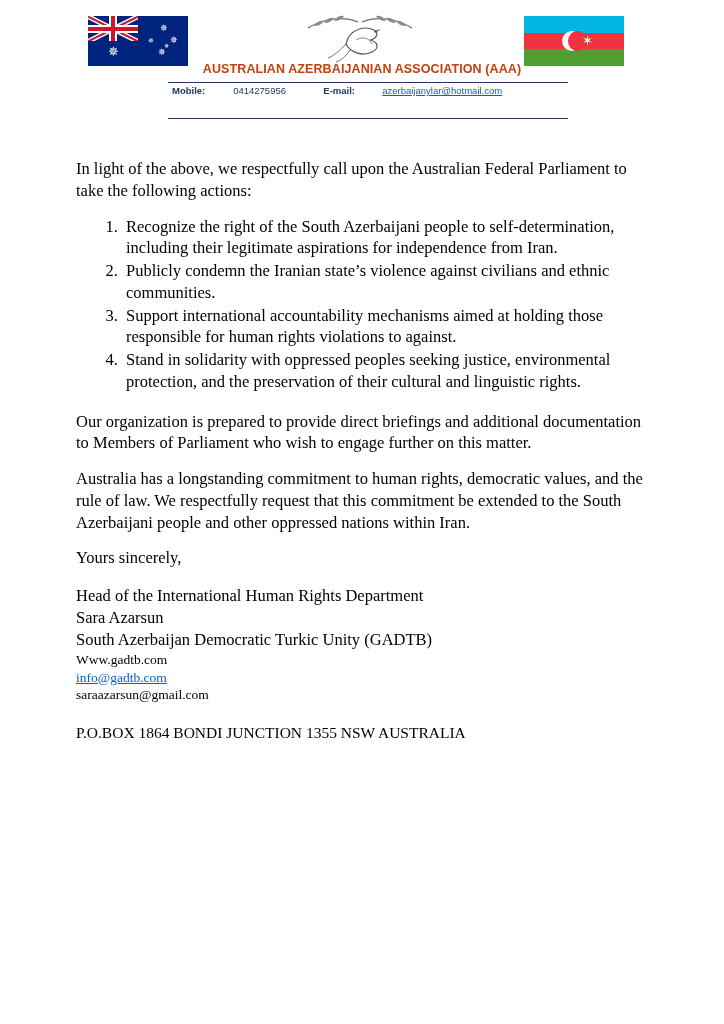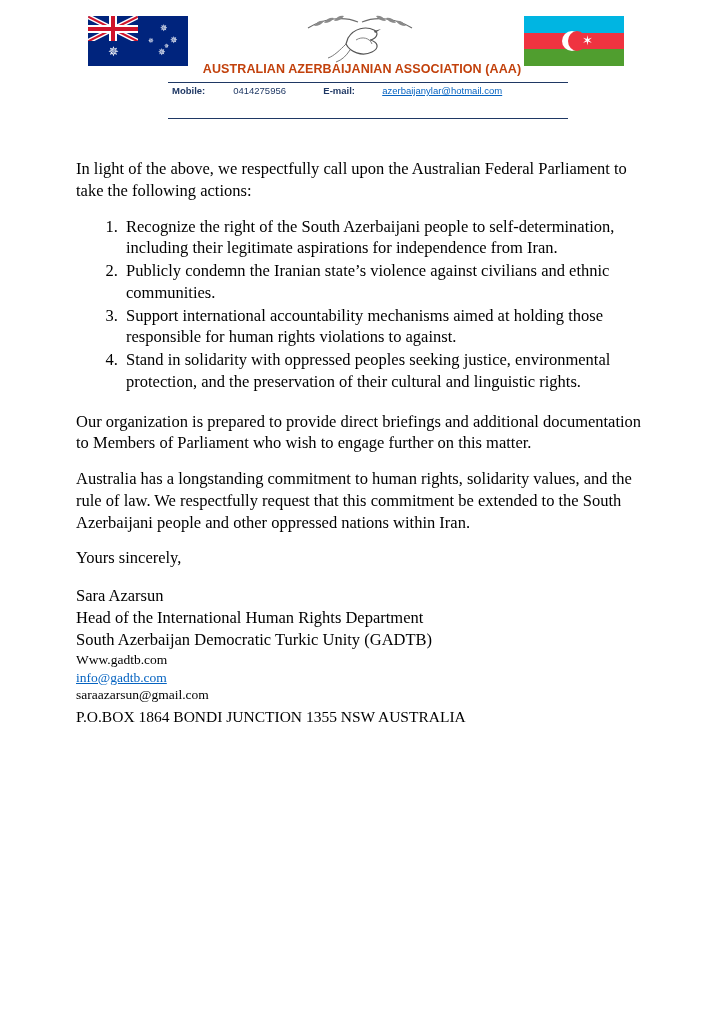--- a/index.html
+++ b/index.html
@@ -166,21 +166,21 @@
   .small-line {
     font-size: 13.5px;
     line-height: 1.33;
   }
   .link-blue {
     color: #0563c1;
     text-decoration: underline;
   }
   .addr-line {
     font-size: 15.5px;
-    margin-top: 3px;
+    margin-top: 19px;
   }
 </style>
 </head>
 <body>
 
 <div class="letterhead">
 
   <div class="flag flag-au">
     <div class="au-bg"></div>
     <div class="au-canton">
@@ -254,27 +254,27 @@
 
   <ol class="actions">
     <li>Recognize the right of the South Azerbaijani people to self-determination, including their legitimate aspirations for independence from Iran.</li>
     <li>Publicly condemn the Iranian state’s violence against civilians and ethnic communities.</li>
     <li>Support international accountability mechanisms aimed at holding those responsible for human rights violations to against.</li>
     <li>Stand in solidarity with oppressed peoples seeking justice, environmental protection, and the preservation of their cultural and linguistic rights.</li>
   </ol>
 
   <p class="para">Our organization is prepared to provide direct briefings and additional documentation to Members of Parliament who wish to engage further on this matter.</p>
 
-  <p class="para">Australia has a longstanding commitment to human rights, solidarity values, and the rule of law. We respectfully request that this commitment be extended to the South Azerbaijani people and other oppressed nations within Iran.</p>
+  <p class="para">Australia has a longstanding commitment to human rights, democratic values, and the rule of law. We respectfully request that this commitment be extended to the South Azerbaijani people and other oppressed nations within Iran.</p>
 
   <p class="signoff">Yours sincerely,</p>
 
   <div class="sig-block">
+    <p class="sig-line">Head of the International Human Rights Department</p>
     <p class="sig-line">Sara Azarsun</p>
-    <p class="sig-line">Head of the International Human Rights Department</p>
     <p class="sig-line">South Azerbaijan Democratic Turkic Unity (GADTB)</p>
     <p class="sig-line small-line">Www.gadtb.com</p>
     <p class="sig-line small-line link-blue">info@gadtb.com</p>
     <p class="sig-line small-line">saraazarsun@gmail.com</p>
     <p class="sig-line addr-line">P.O.BOX 1864  BONDI JUNCTION 1355 NSW AUSTRALIA</p>
   </div>
 
 </div>
 
 </body></html>

